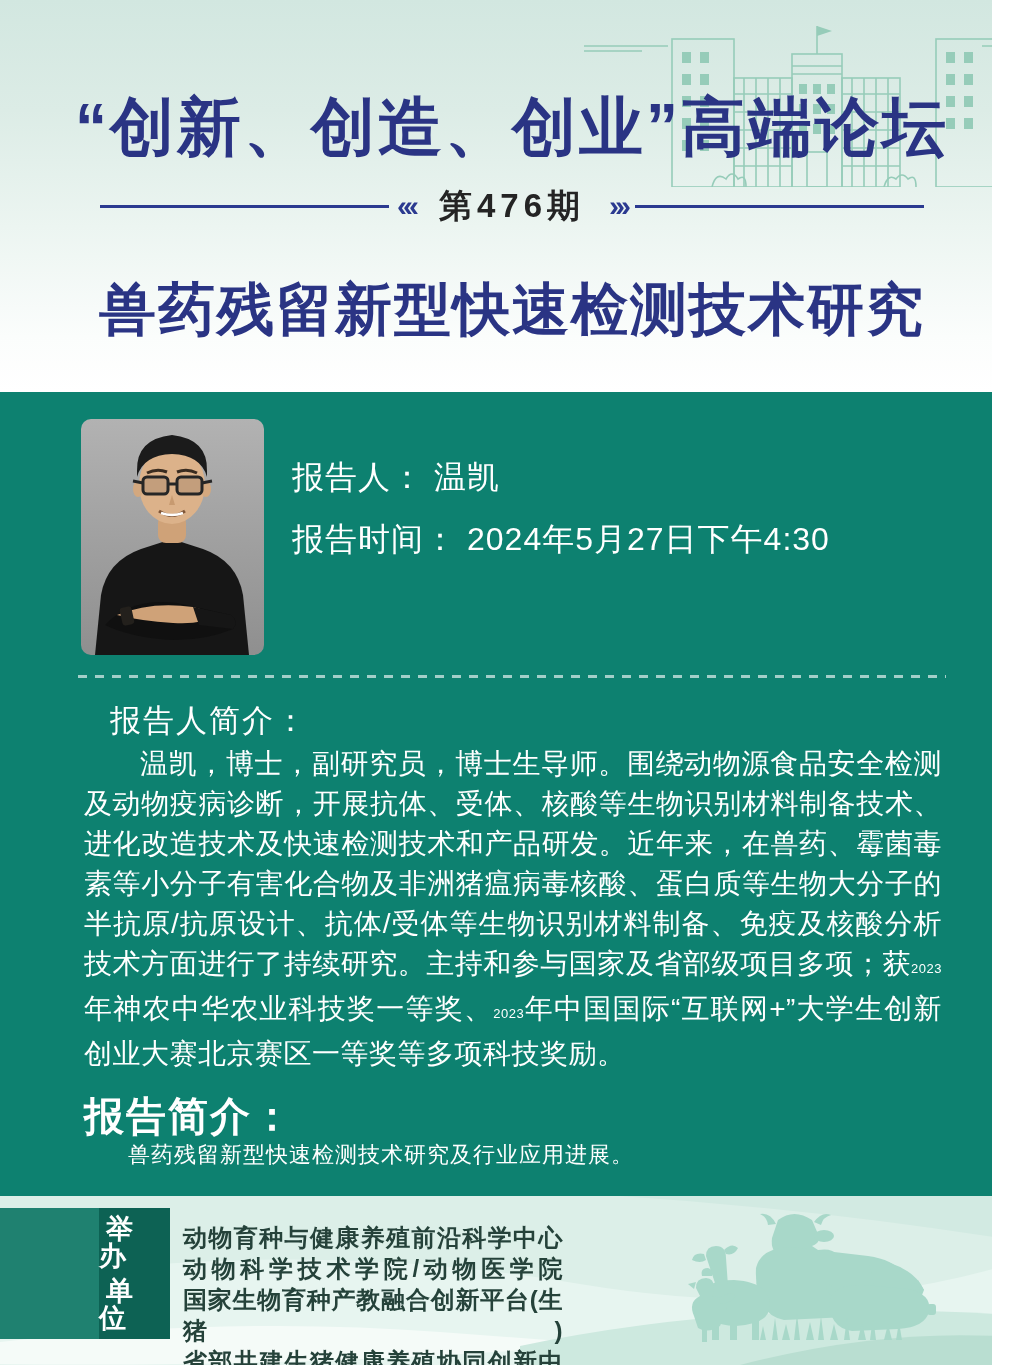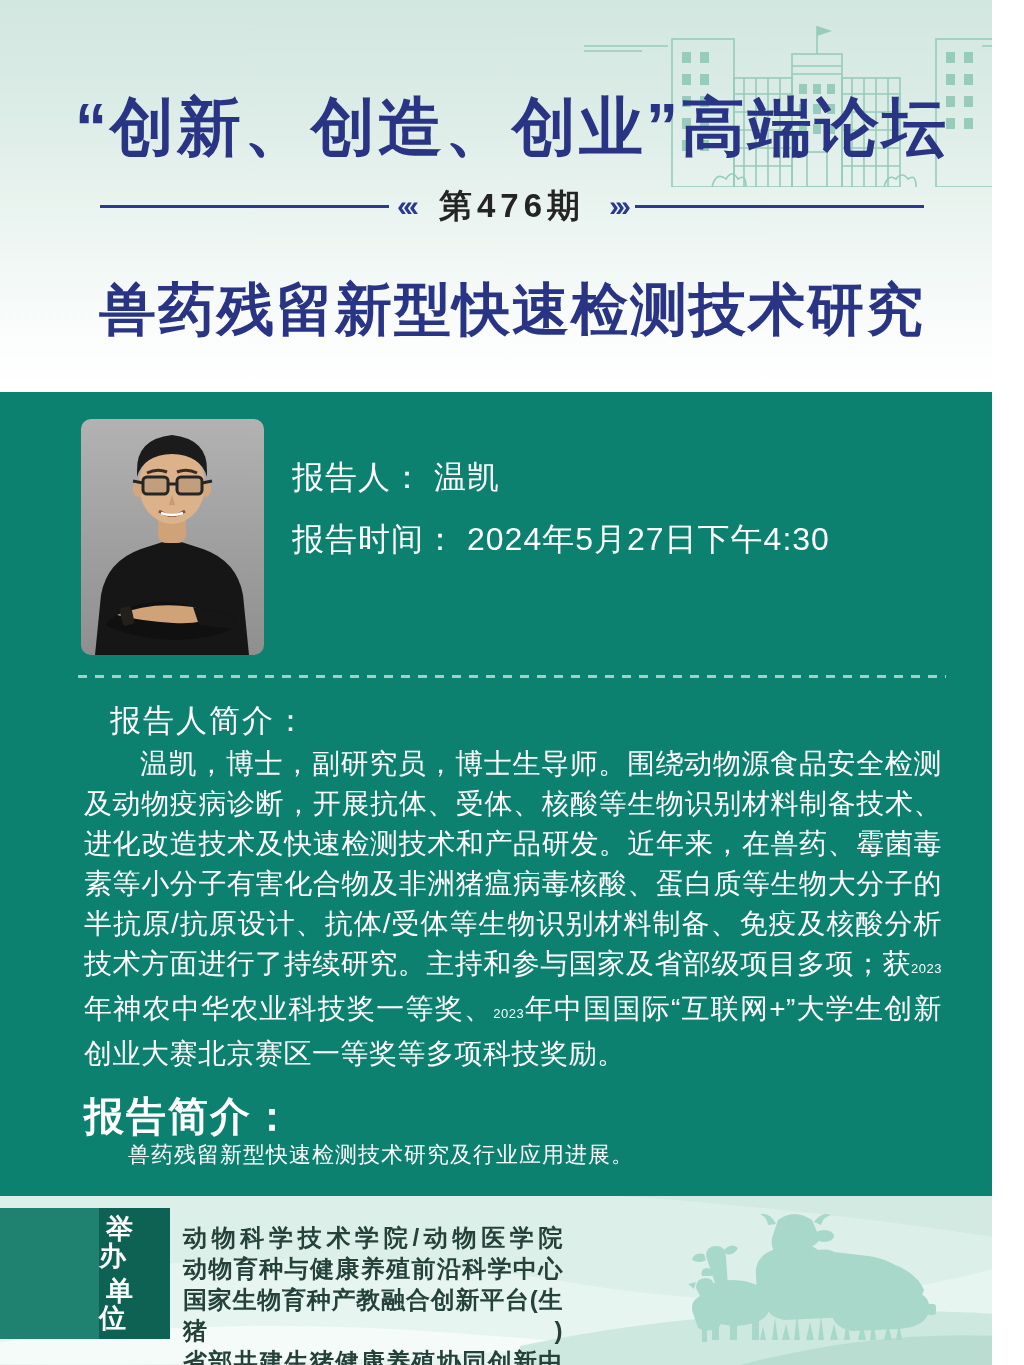--- a/index.html
+++ b/index.html
@@ -229,20 +229,20 @@
       </g>
     </svg>
 
     <div class="org-band-left"></div>
     <div class="org-band-label">
       <span>举办</span>
       <span>单位</span>
     </div>
 
     <div class="org-list">
+      <div class="org-line">动物育种与健康养殖前沿科学中心</div>
       <div class="org-line">动物科学技术学院/动物医学院</div>
-      <div class="org-line">动物育种与健康养殖前沿科学中心</div>
       <div class="org-line">国家生物育种产教融合创新平台(生猪)</div>
       <div class="org-line">省部共建生猪健康养殖协同创新中心</div>
     </div>
   </div>
 
 </div>
 
 </body></html>

